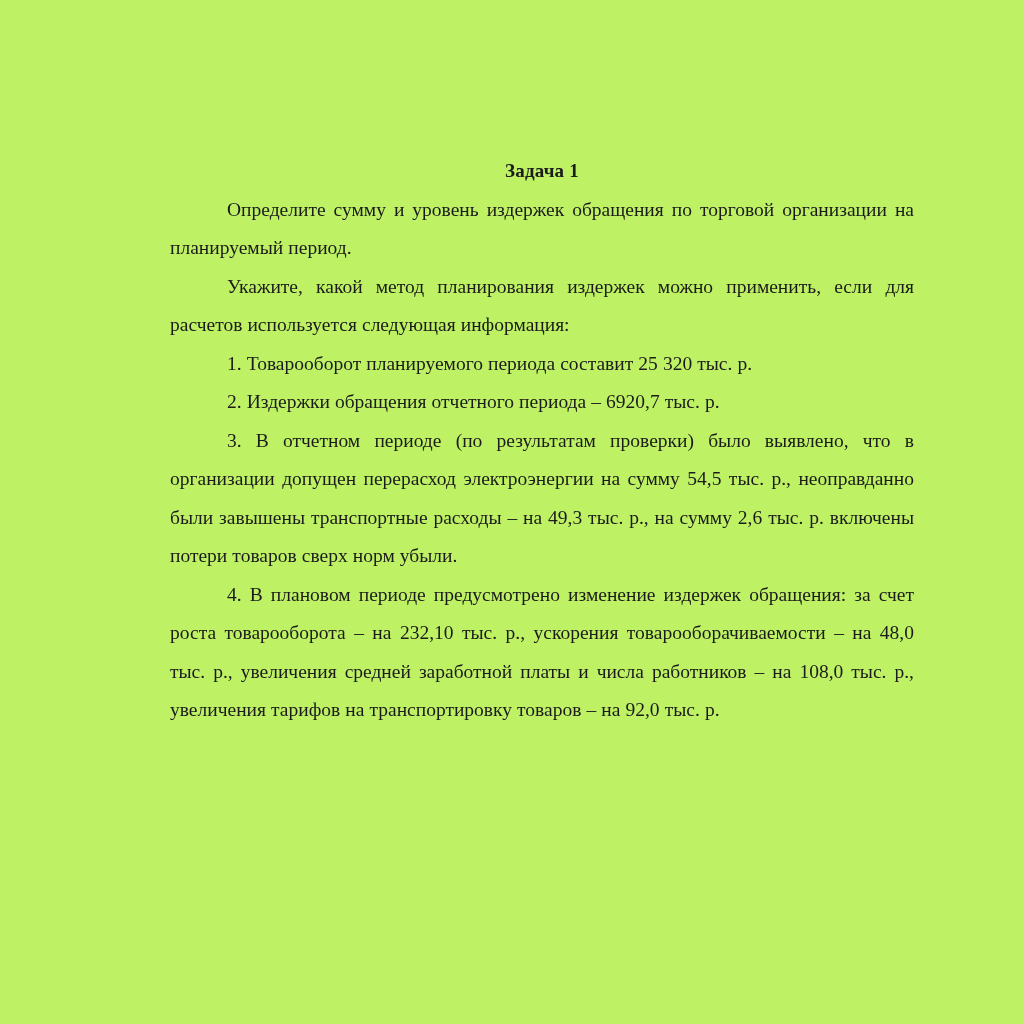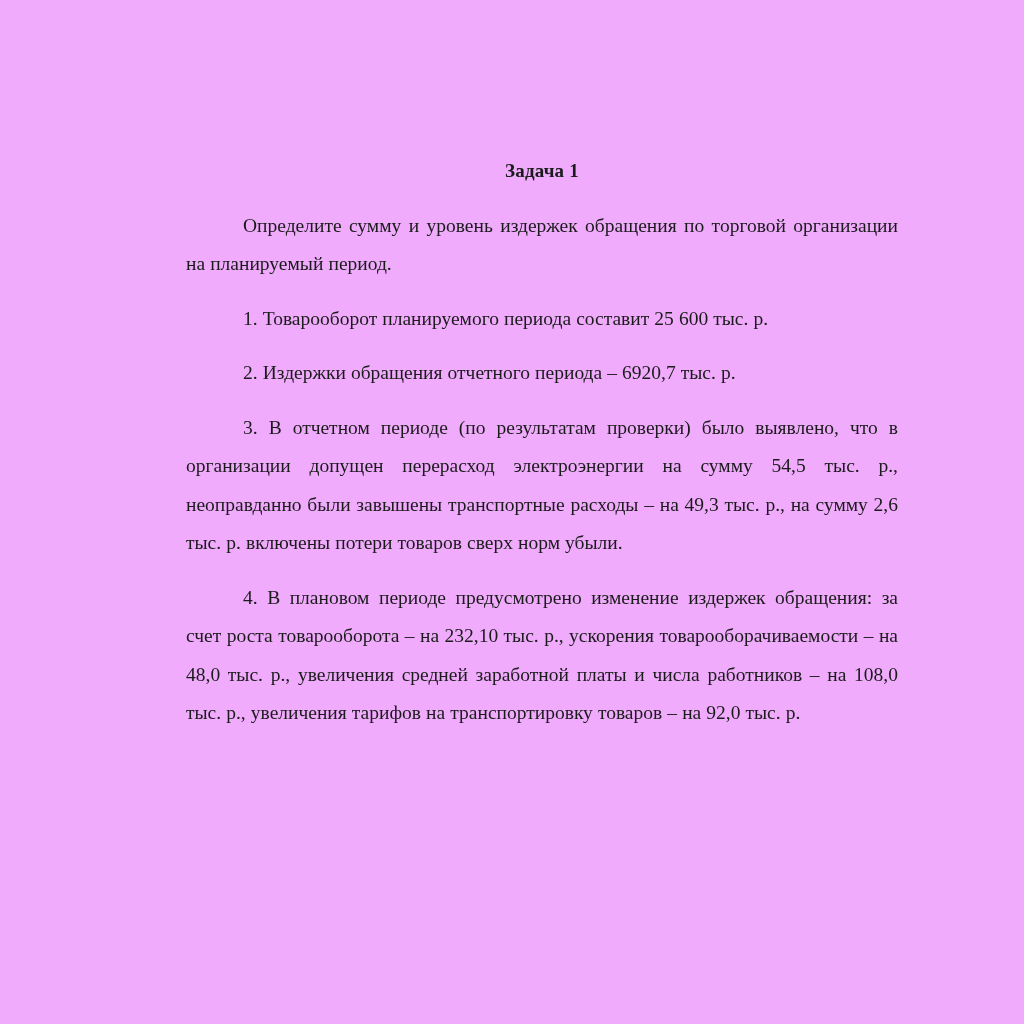--- a/index.html
+++ b/index.html
@@ -14,21 +14,21 @@
     overflow: hidden;
     font-family: "Liberation Serif", "DejaVu Serif", serif;
     color: #1b1b1b;
     -webkit-font-smoothing: antialiased;
   }
 
   .page {
     position: relative;
     width: 1024px;
     height: 1024px;
-    background: #f0abfc;
+    background: #bef264;
   }
 
   .doc-body {
     position: absolute;
     left: 170px;
     top: 152px;
     width: 744px;
   }
 
   .doc-title {
@@ -39,21 +39,21 @@
     margin: 0 0 0 0;
     letter-spacing: 0.2px;
   }
 
   .para {
     font-size: 19.5px;
     line-height: 38.5px;
     text-align: justify;
     text-justify: inter-word;
     text-indent: 57px;
-    margin: 16px;
+    margin: 0;
     word-spacing: 0.2px;
     hyphens: none;
   }
 
   
   .para::after {
     content: "";
     display: inline-block;
     width: 100%;
   }
@@ -62,22 +62,23 @@
 </head>
 <body style="background: rgb(255, 255, 255); color: rgb(27, 27, 27);">
 
 <div class="page">
   <div class="doc-body">
 
     <h1 class="doc-title">Задача 1</h1>
 
     <p class="para no-stretch">Определите сумму и уровень издержек обращения по торговой организации на планируемый период.</p>
 
+    <p class="para no-stretch">Укажите, какой метод планирования издержек можно применить, если для расчетов используется следующая информация:</p>
 
-    <p class="para no-stretch">1. Товарооборот планируемого периода составит 25 600 тыс. р.</p>
+    <p class="para no-stretch">1. Товарооборот планируемого периода составит 25 320 тыс. р.</p>
 
     <p class="para no-stretch">2. Издержки обращения отчетного периода – 6920,7 тыс. р.</p>
 
     <p class="para no-stretch">3. В отчетном периоде (по результатам проверки) было выявлено, что в организации допущен перерасход электроэнергии на сумму 54,5 тыс. р., неоправданно были завышены транспортные расходы – на 49,3 тыс. р., на сумму 2,6 тыс. р. включены потери товаров сверх норм убыли.</p>
 
     <p class="para no-stretch">4. В плановом периоде предусмотрено изменение издержек обращения: за счет роста товарооборота – на 232,10 тыс. р., ускорения товарооборачиваемости – на 48,0 тыс. р., увеличения средней заработной платы и числа работников – на 108,0 тыс. р., увеличения тарифов на транспортировку товаров – на 92,0 тыс. р.</p>
 
   </div>
 </div>
 

